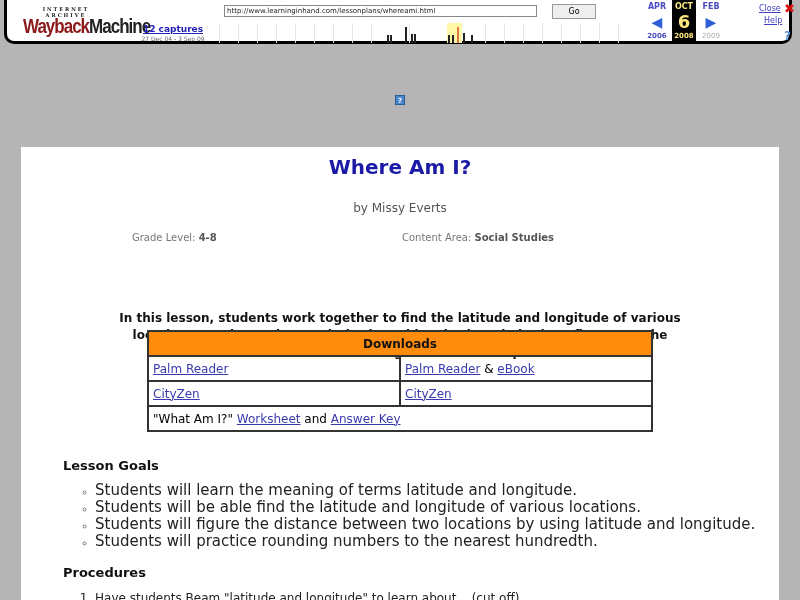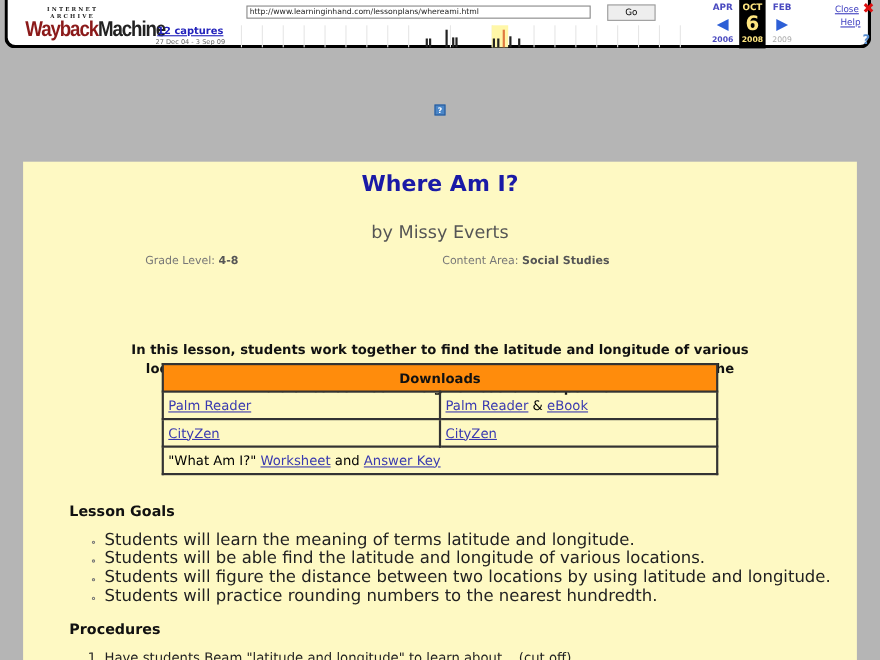--- a/index.html
+++ b/index.html
@@ -51,24 +51,24 @@
   .help-link { position: absolute; left: 757px; top: 16px; font-size: 8px; color: #4040c0; text-decoration: underline; }
   .help-q { position: absolute; left: 777px; top: 29px; font-size: 12px; color: #5a8fd0; font-weight: bold; }
 
   .broken-img {
     position: absolute; left: 395px; top: 95px; width: 10px; height: 10px;
     background: #4a86c8; border: 1px solid #2a5c9a; color: #fff; font-size: 7px; text-align: center; line-height: 10px; font-weight: bold; box-sizing: border-box;
   }
   
   .content {
     position: absolute; left: 21px; top: 147px; width: 758px; height: 453px;
-    background: #fef9c3;
+    background: #ffffff;
   }
   .title { position: absolute; left: 0; top: 8px; width: 758px; text-align: center; font-size: 20px; font-weight: bold; color: #1a1aa6; }
-  .byline { position: absolute; left: 0; top: 54px; width: 758px; text-align: center; font-size: 16px; color: #555; }
+  .byline { position: absolute; left: 0; top: 54px; width: 758px; text-align: center; font-size: 12px; color: #555; }
   .meta { position: absolute; top: 85px; font-size: 10px; color: #777; }
   .meta b { color: #555; }
   .meta.grade { left: 111px; }
   .meta.area { left: 381px; }
   .summary { position: absolute; left: 90px; top: 115px; width: 578px; text-align: center; font-size: 12px; font-weight: bold; color: #111; line-height: 17px; margin-top: 48px; }
   table.dl {
     position: absolute; left: 126px; top: 183px; width: 506px;
     border-collapse: collapse; font-size: 12px; font-family: "DejaVu Sans", sans-serif;
   }
   table.dl td, table.dl th { border: 2px solid #333; padding: 3px 4px; height: 17px; text-align: left; }

